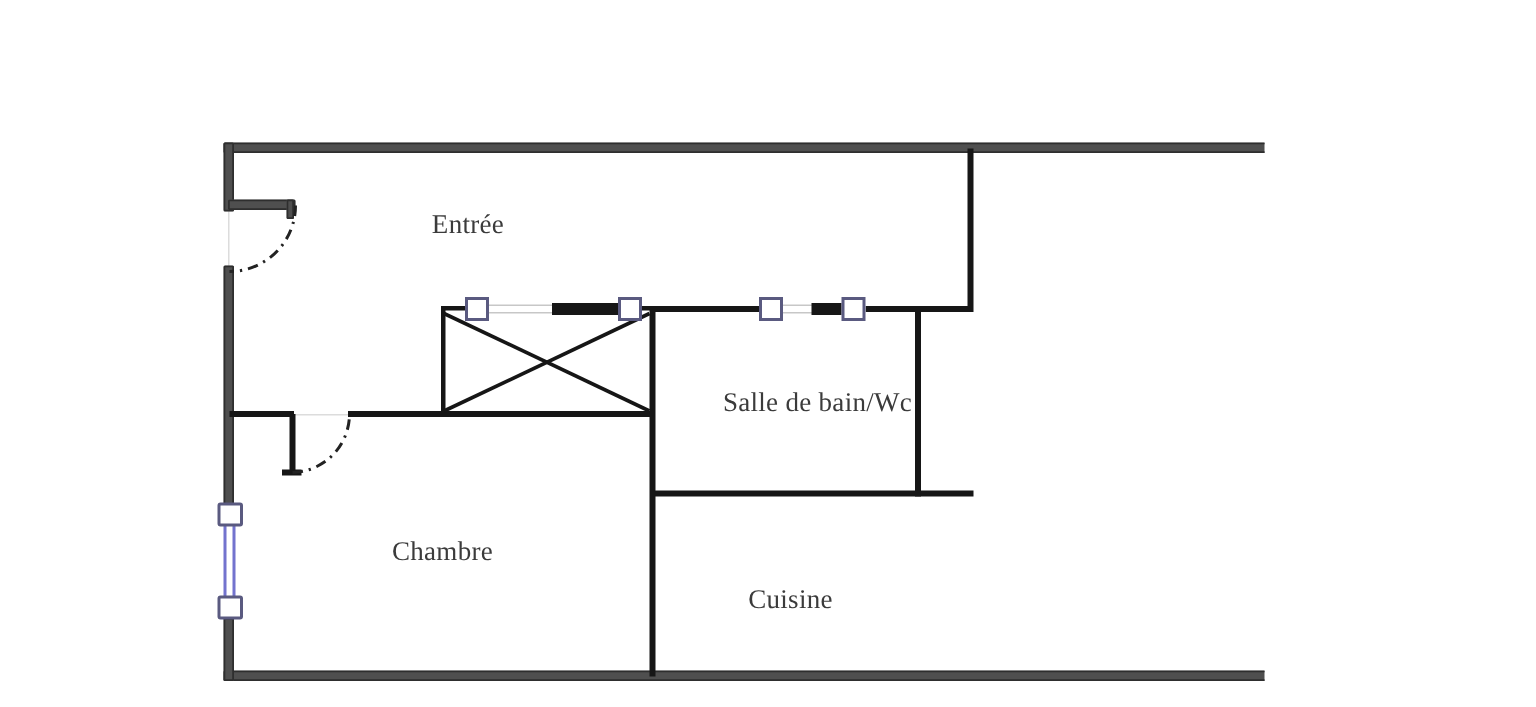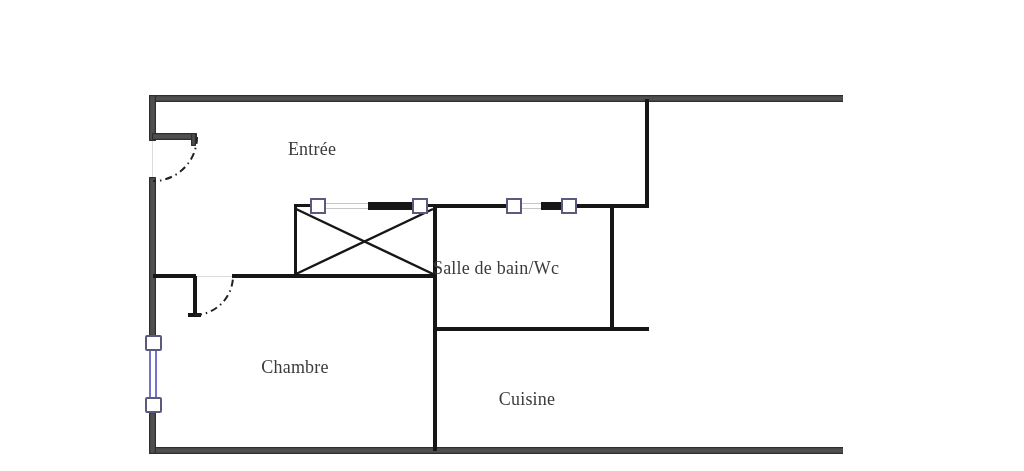--- a/index.html
+++ b/index.html
@@ -66,21 +66,21 @@
   .wr1-sq-a{left:883px;top:131px;} .wr1-sq-b{left:883px;top:200px;}
   .wr1-glass{left:886px;top:145px;height:57px;}
   .wr2-sq-a{left:883px;top:281px;} .wr2-sq-b{left:883px;top:353px;}
   .wr2-glass{left:886px;top:295px;height:60px;}
   
   .overlay{position:absolute;left:0;top:0;width:1024px;height:471px;z-index:2;}
   
   .room-label{position:absolute;color:var(--label-text,#3b3b3b);font-size:18px;
     text-align:center;white-space:nowrap;z-index:4;letter-spacing:.2px;}
   .label-entree{left:262px;top:103px;width:100px;}
-  .label-sdb{left:408px;top:222px;width:176px;}
+  .label-sdb{left:457px;top:222px;width:176px;}
   .label-sejour{left:721px;top:233px;width:100px;}
   .label-chambre{left:245px;top:321px;width:100px;}
   .label-cuisine{left:477px;top:353px;width:100px;}
 </style>
 </head>
 <body>
 
 <div class="stage">
 
   <div class="opening open-entry"></div>

